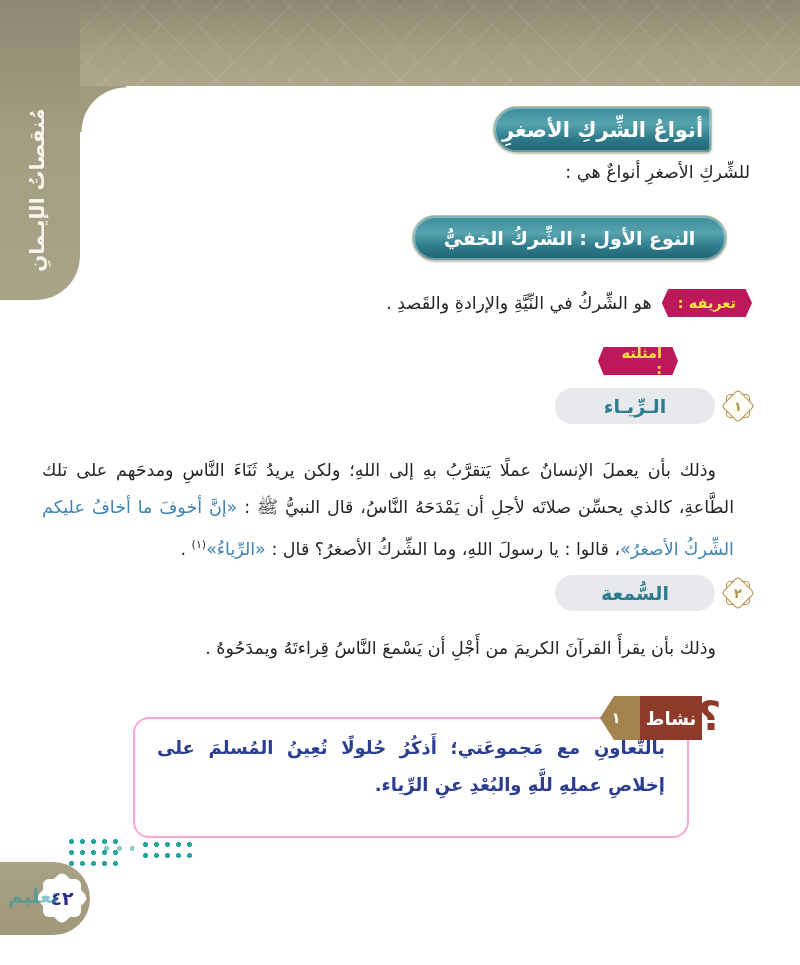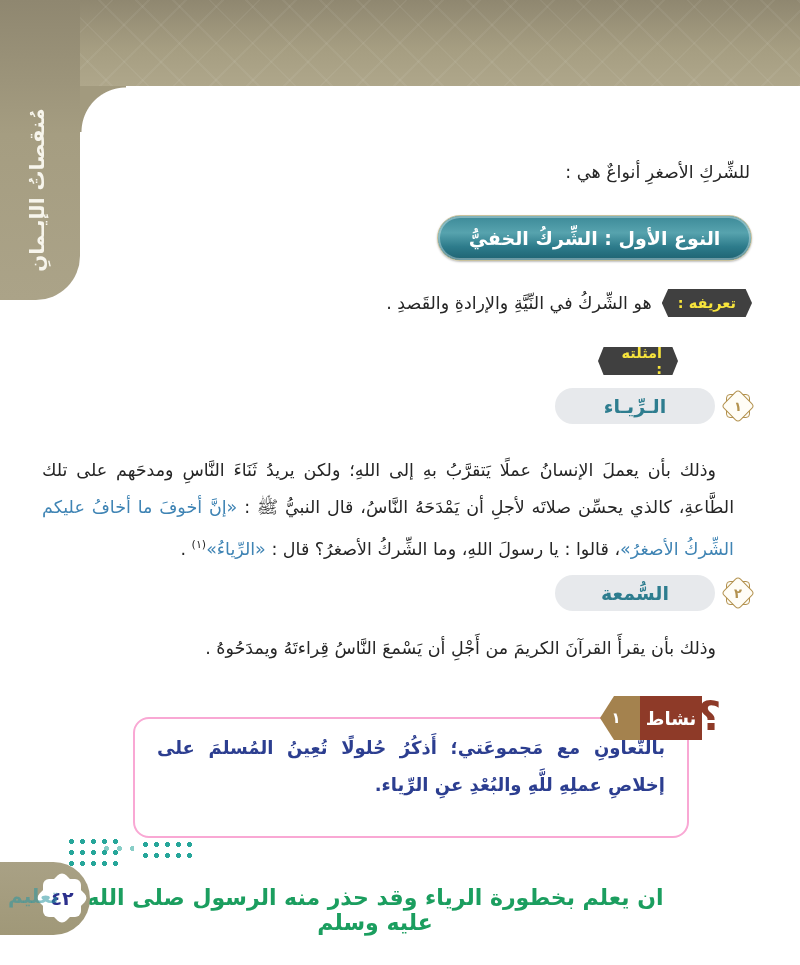--- a/index.html
+++ b/index.html
@@ -36,26 +36,26 @@
   
   .badge{
     position:absolute;display:flex;align-items:center;justify-content:center;
     background:linear-gradient(180deg,#3c8a98 0%,#57a3ae 38%,#2d7b8b 70%,#1f6372 100%);
     border:1px solid #c9c19c;
     box-shadow:inset 0 0 0 2px rgba(255,255,255,.35), 0 1px 2px rgba(0,0,0,.25);
     color:#ffffff;font-weight:bold;
   }
   .badge-main{left:493px;top:106px;width:219px;height:47px;font-size:21px;
     border-radius:26px 6px 6px 26px;}
-  .badge-type{left:437px;top:215px;width:315px;height:46px;font-size:19px;
+  .badge-type{left:412px;top:215px;width:315px;height:46px;font-size:19px;
     border-radius:24px;}
   
   .hextag{
     display:inline-flex;align-items:center;justify-content:center;
-    background:#404040;color:#f7e43c;font-size:14.5px;font-weight:bold;
+    background:#be185d;color:#f7e43c;font-size:14.5px;font-weight:bold;
     padding:14px 16px;height:27px;
     clip-path:polygon(7% 0,93% 0,100% 50%,93% 100%,7% 100%,0 50%);
   }
   .def-row{position:absolute;left:300px;top:283px;width:452px;height:40px;
     display:flex;align-items:center;gap:10px;direction:rtl;}
   .def-text{font-size:17.5px;color:#262626;text-align:right;}
   .examples-tag-wrap{position:absolute;left:598px;top:343px;width:80px;}
   
   .ex-heading{position:absolute;display:flex;align-items:center;gap:6px;direction:rtl;}
   .ex1{left:555px;top:388px;}
@@ -147,20 +147,23 @@
 
 <div class="page">
 
   <div class="top-band"></div>
   <div class="side-tab"></div>
   <div class="corner-curve"></div>
   <div class="side-title">
     <span>مُنقصاتُ الإيـمانِ</span>
   </div>
 
+  <div class="badge badge-main">
+    <span>أنواعُ الشِّركِ الأصغرِ</span>
+  </div>
 
   <div class="intro-line">للشِّركِ الأصغرِ أنواعٌ هي :</div>
 
   <div class="badge badge-type">
     <span>النوع الأول : الشِّركُ الخفيُّ</span>
   </div>
 
   <div class="def-row">
     <span class="hextag">تعريفه :</span>
     <span class="def-text">هو الشِّركُ في النِّيَّةِ والإرادةِ والقَصدِ .</span>
@@ -198,21 +201,20 @@
   <div class="activity-tag">
     <span class="activity-qmark">؟</span>
     <span class="activity-label-rect">نشاط</span>
     <span class="activity-arrow">١</span>
   </div>
 
   <div class="dots d1"></div>
   <div class="dots d2"></div>
   <div class="dots d3"></div>
 
-  <div class="hand hand-2">ان يعلم بخطورة الرياء وقد حذر منه الرسول صلى الله عليه وسلم</div>
 
   <div class="page-pill"></div>
   <div class="page-star">
     <span class="sq"></span>
     <span class="sq r45"></span>
     <span class="num">٤٢</span>
   </div>
   <div class="watermark">تعليم</div>
 
 </div>

